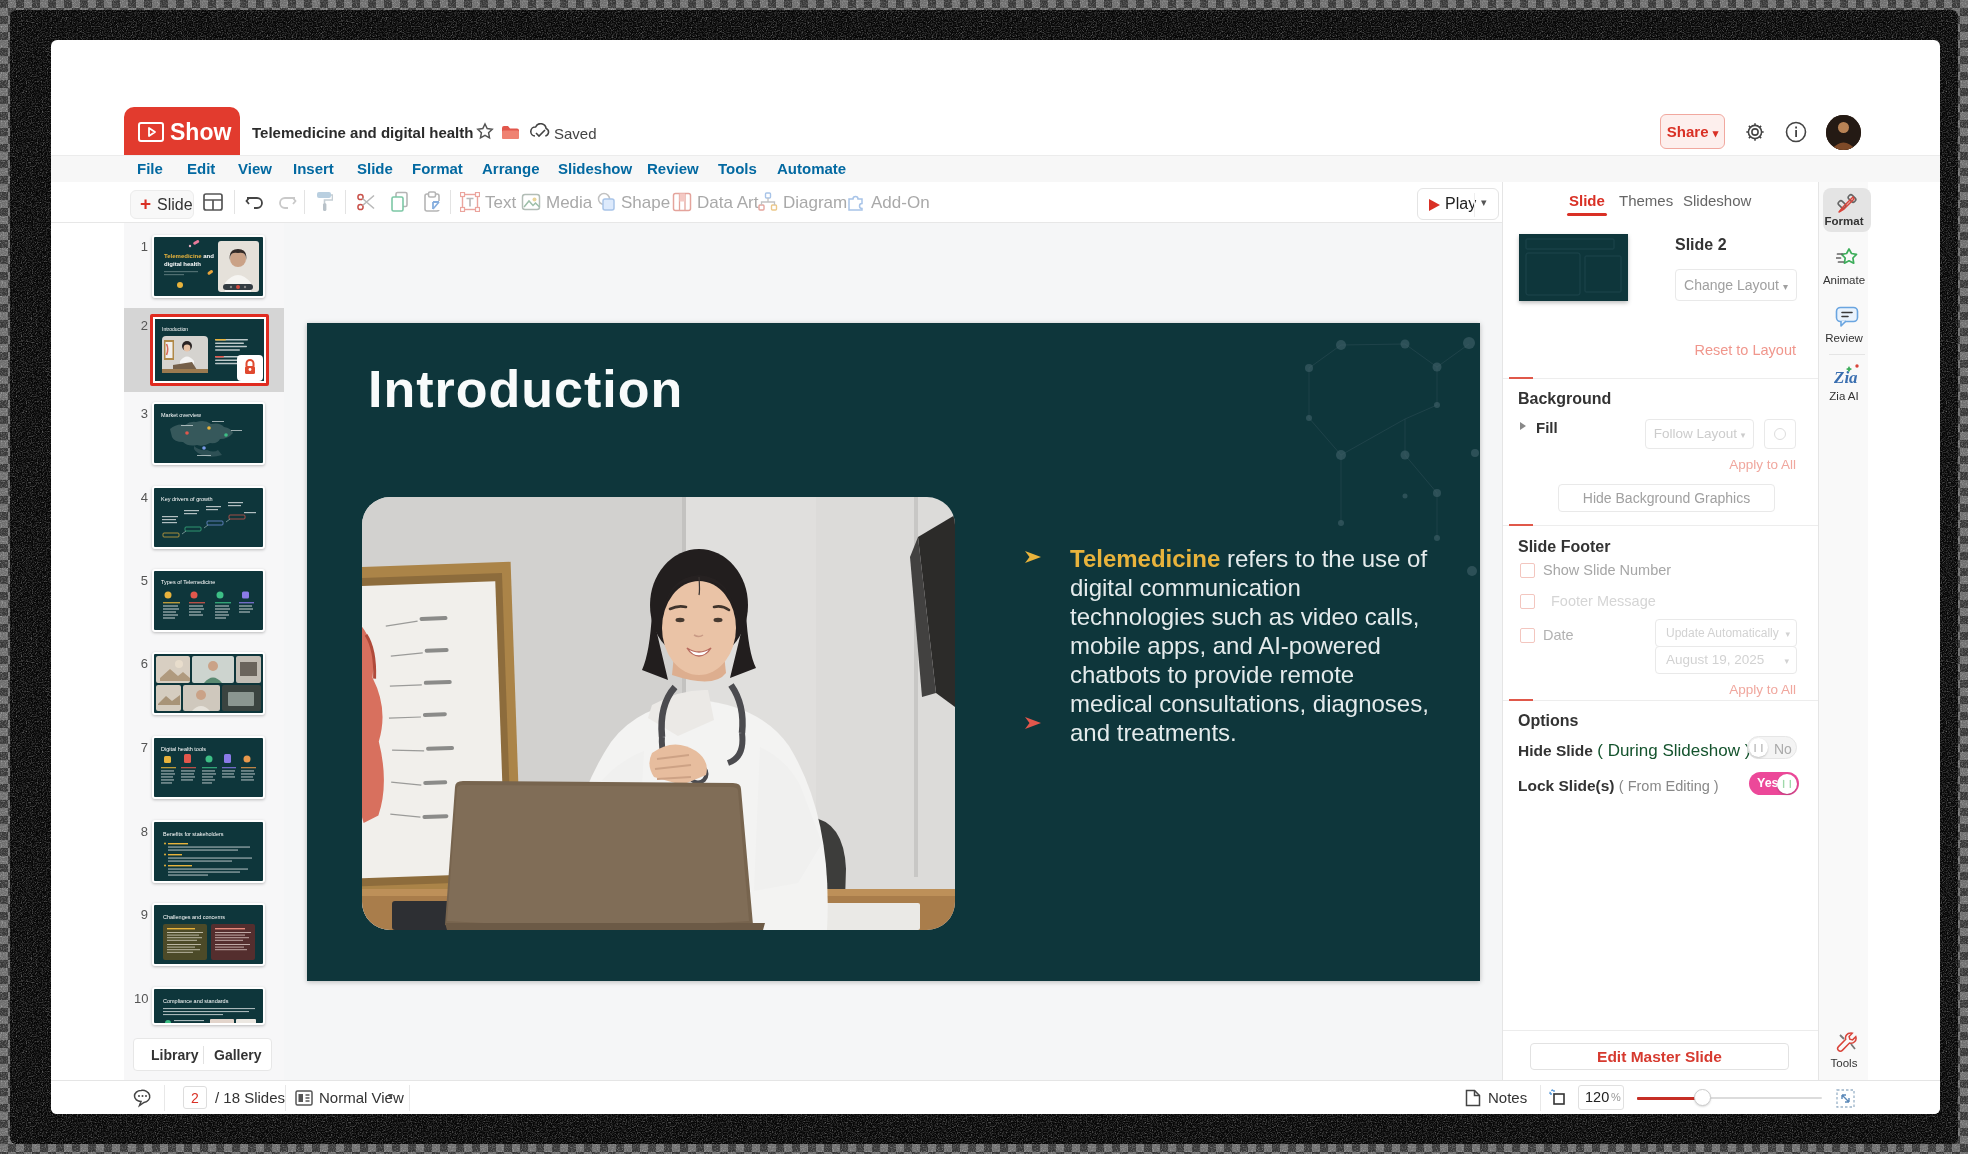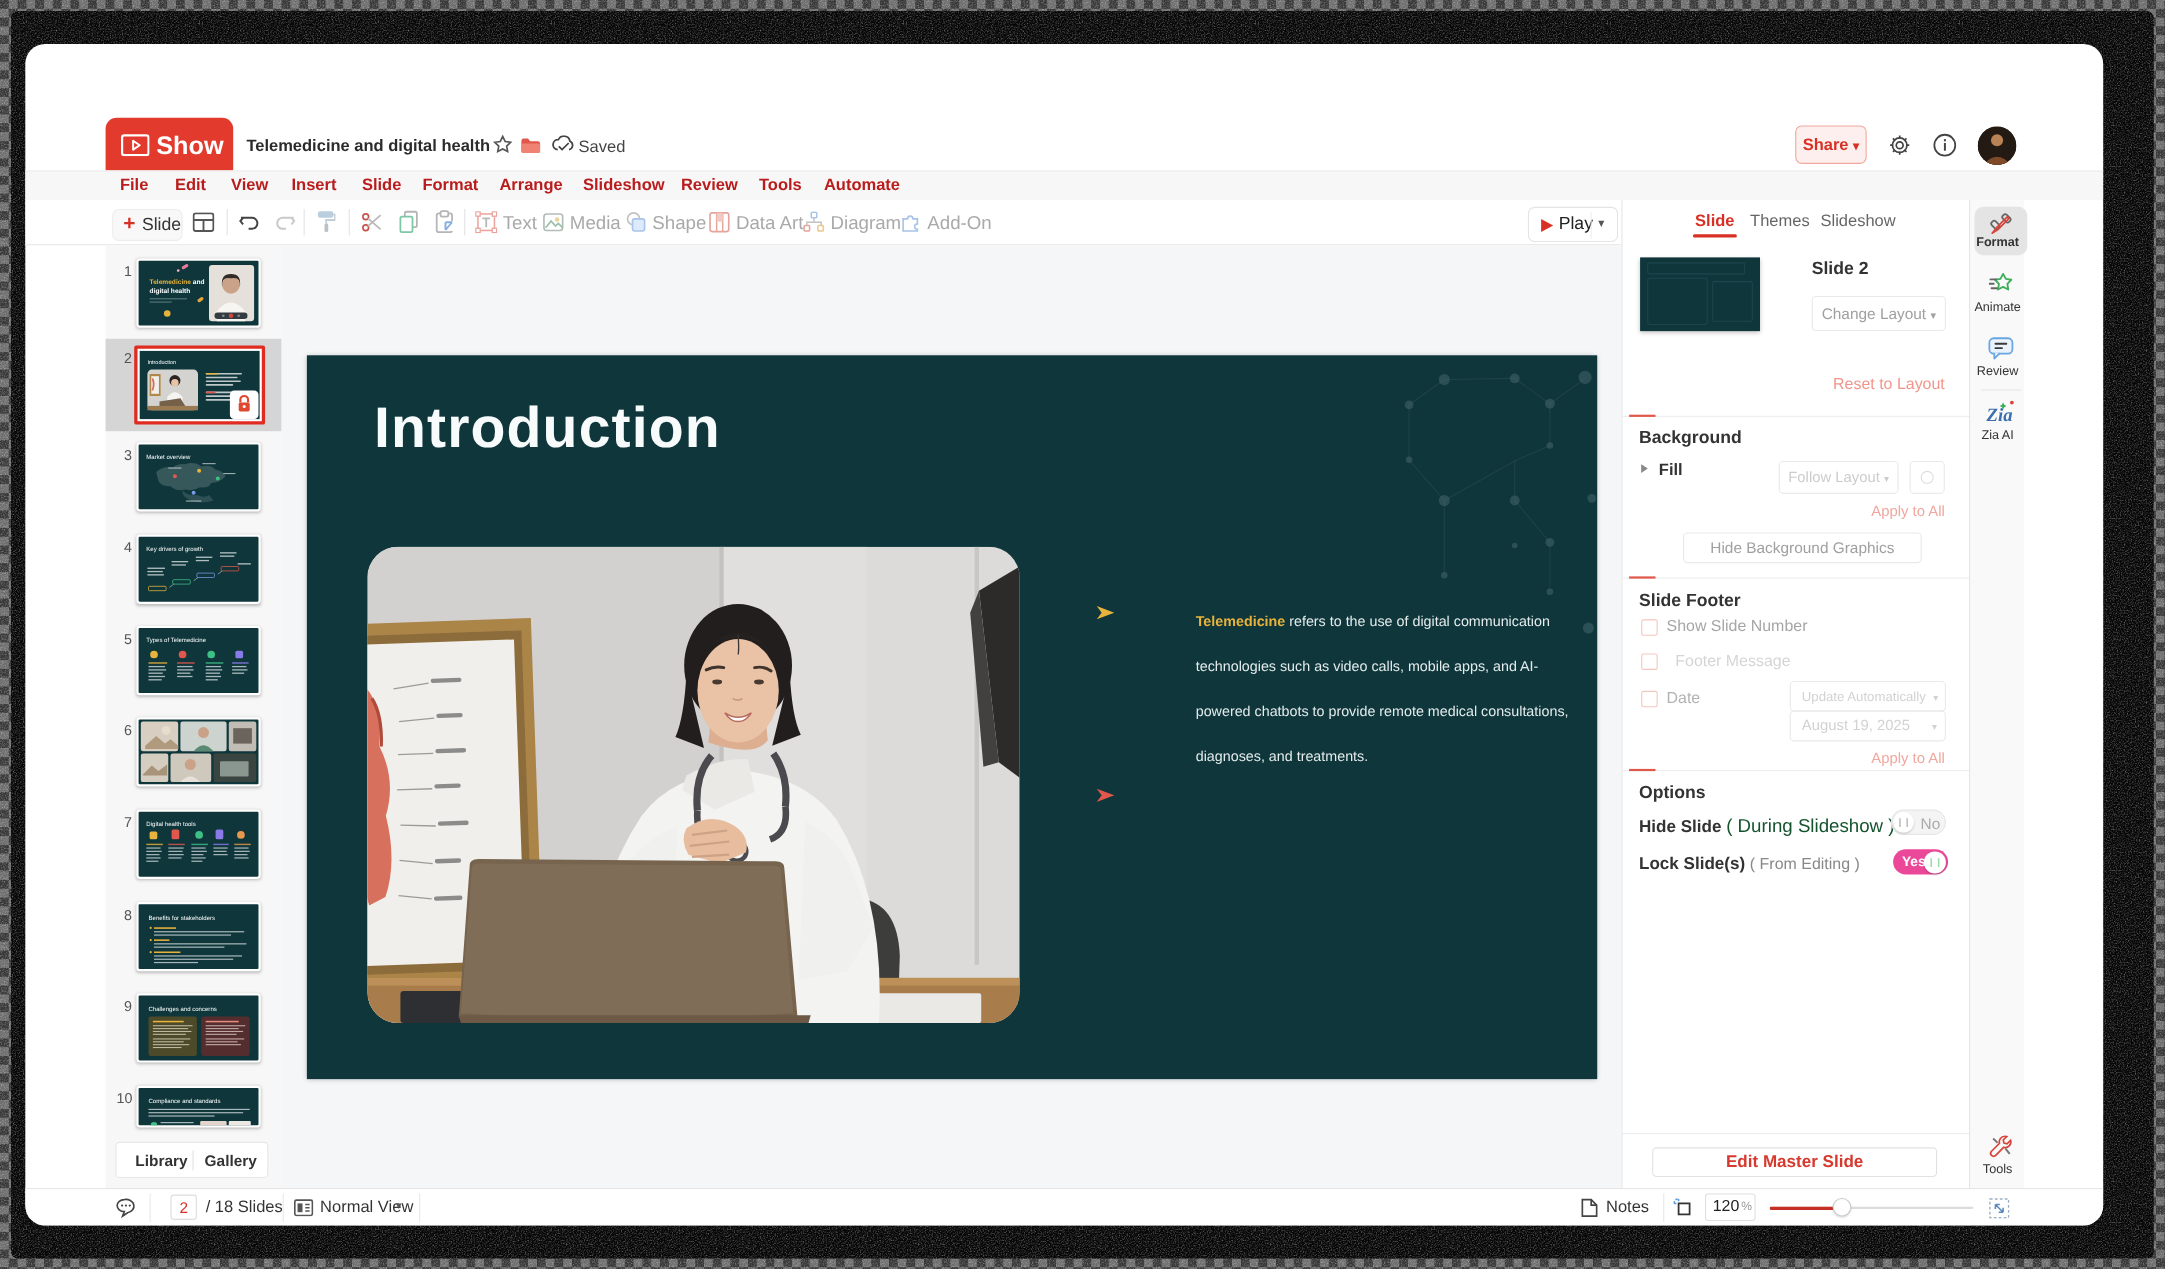--- a/index.html
+++ b/index.html
@@ -1,39 +1,39 @@
 <!DOCTYPE html>
 <html><head>
 <meta charset="utf-8">
 <style>
   * { margin:0; padding:0; box-sizing:border-box; }
   html,body { width:1968px; height:1154px; background:#000; overflow:hidden;
     font-family:"Liberation Sans", sans-serif; }
   #frame { position:absolute; left:0; top:0; width:1968px; height:1154px;
     background:repeating-conic-gradient(#6e6e6e 0% 25%, #383838 0% 50%) 0 0/16px 16px; }
   #frameInner { position:absolute; left:10px; top:10px; width:1948px; height:1134px; background:#070707; border-radius:6px; }
-  #win { position:absolute; left:23px; top:40px; width:1889px; height:1074px;
-    background:#fff; border-radius:18px; overflow:hidden; }
+  #win { position:absolute; left:51px; top:40px; width:1889px; height:1074px;
+    background:#fff; border-radius:6px; overflow:hidden; }
   .abs { position:absolute; }
 
   
   #logo { left:73px; top:67px; width:116px; height:48px; background:#e23b2e;
     border-radius:10px 10px 0 0; color:#fff; }
   #logo .txt { position:absolute; left:46px; top:12px; font-size:23px; font-weight:bold; color:#fff; }
   #doctitle { left:201px; top:84px; font-size:15px; font-weight:bold; color:#2b2b2b; }
   #saved { left:503px; top:85px; font-size:15px; color:#444; }
   #sharebtn { left:1609px; top:74px; width:65px; height:35px; background:#fdefed;
     border:1px solid #f1a89f; border-radius:6px; color:#d93025; font-size:15px; font-weight:bold;
     text-align:center; line-height:33px; }
   #avatar { left:1775px; top:75px; width:35px; height:35px; border-radius:50%; background:#4a3327; overflow:hidden; }
 
   
   #menubar { left:0; top:115px; width:1889px; height:27px; background:#f7f7f7;
     border-top:1px solid #ececec; }
-  #menubar span { position:absolute; top:4px; font-size:15px; font-weight:bold; color:#b91c1c; }
+  #menubar span { position:absolute; top:4px; font-size:15px; font-weight:bold; color:#0369a1; }
 
   
   #toolbar { left:0; top:142px; width:1451px; height:41px; background:#fff; border-bottom:1px solid #e7e7e7; }
   .tbsep { position:absolute; top:8px; width:1px; height:24px; background:#e3e3e3; }
   .tblabel { position:absolute; top:11px; font-size:17px; color:#a9a9a9; }
   #slidebtn { left:79px; top:8px; width:64px; height:29px; background:#f8f8f8; border:1px solid #ececec;
     border-radius:6px; font-size:16px; color:#333; }
   #playbtn { left:1366px; top:6px; width:82px; height:32px; background:#fff; border:1px solid #e4e4e4;
     border-radius:6px; }
 
@@ -43,21 +43,21 @@
     border:2px solid #fff; border-radius:3px; box-shadow:0 1px 3px rgba(0,0,0,.25); }
   .tnum { position:absolute; left:10px; width:14px; text-align:right; font-size:13px; color:#555; }
   #selband { left:0; top:85px; width:160px; height:84px; background:#d5d5d5; }
   #libbox { left:9px; top:815px; width:139px; height:33px; background:#fff; border:1px solid #e7e7e7;
     border-radius:4px; font-size:14px; font-weight:bold; color:#333; }
 
   
   #canvas { left:233px; top:183px; width:1218px; height:857px; background:#f5f6f7; }
   #slide { left:23px; top:100px; width:1173px; height:658px; background:#0e363b; overflow:hidden; box-shadow:0 1px 5px rgba(0,0,0,.25); }
   #slide h1 { position:absolute; left:61px; top:36px; font-size:52px; font-weight:bold; color:#f8fbfb; letter-spacing:1px; }
-  .bullettext { position:absolute; width:360px; font-size:13px; line-height:41px; color:#e4ebec;margin-left:45px; }
+  .bullettext { position:absolute; width:360px; font-size:24px; line-height:29px; color:#e4ebec; }
 
   
   #rightpanel { left:1451px; top:142px; width:316px; height:898px; background:#fff;
     border-left:1px solid #e5e5e5; }
   .rp-h { position:absolute; font-size:16px; font-weight:bold; color:#333; }
   .rp-div { position:absolute; left:0; width:316px; height:1px; background:#ededed; }
   .rp-div i { position:absolute; left:6px; top:-1px; width:24px; height:2px; background:#e0584a; display:block; }
   .rp-btn { position:absolute; border:1px solid #e9e9e9; border-radius:4px; color:#a0a0a0;
     font-size:14px; text-align:center; background:#fff; }
   .rp-faded { position:absolute; color:#f0a79e; font-size:13.5px; }

